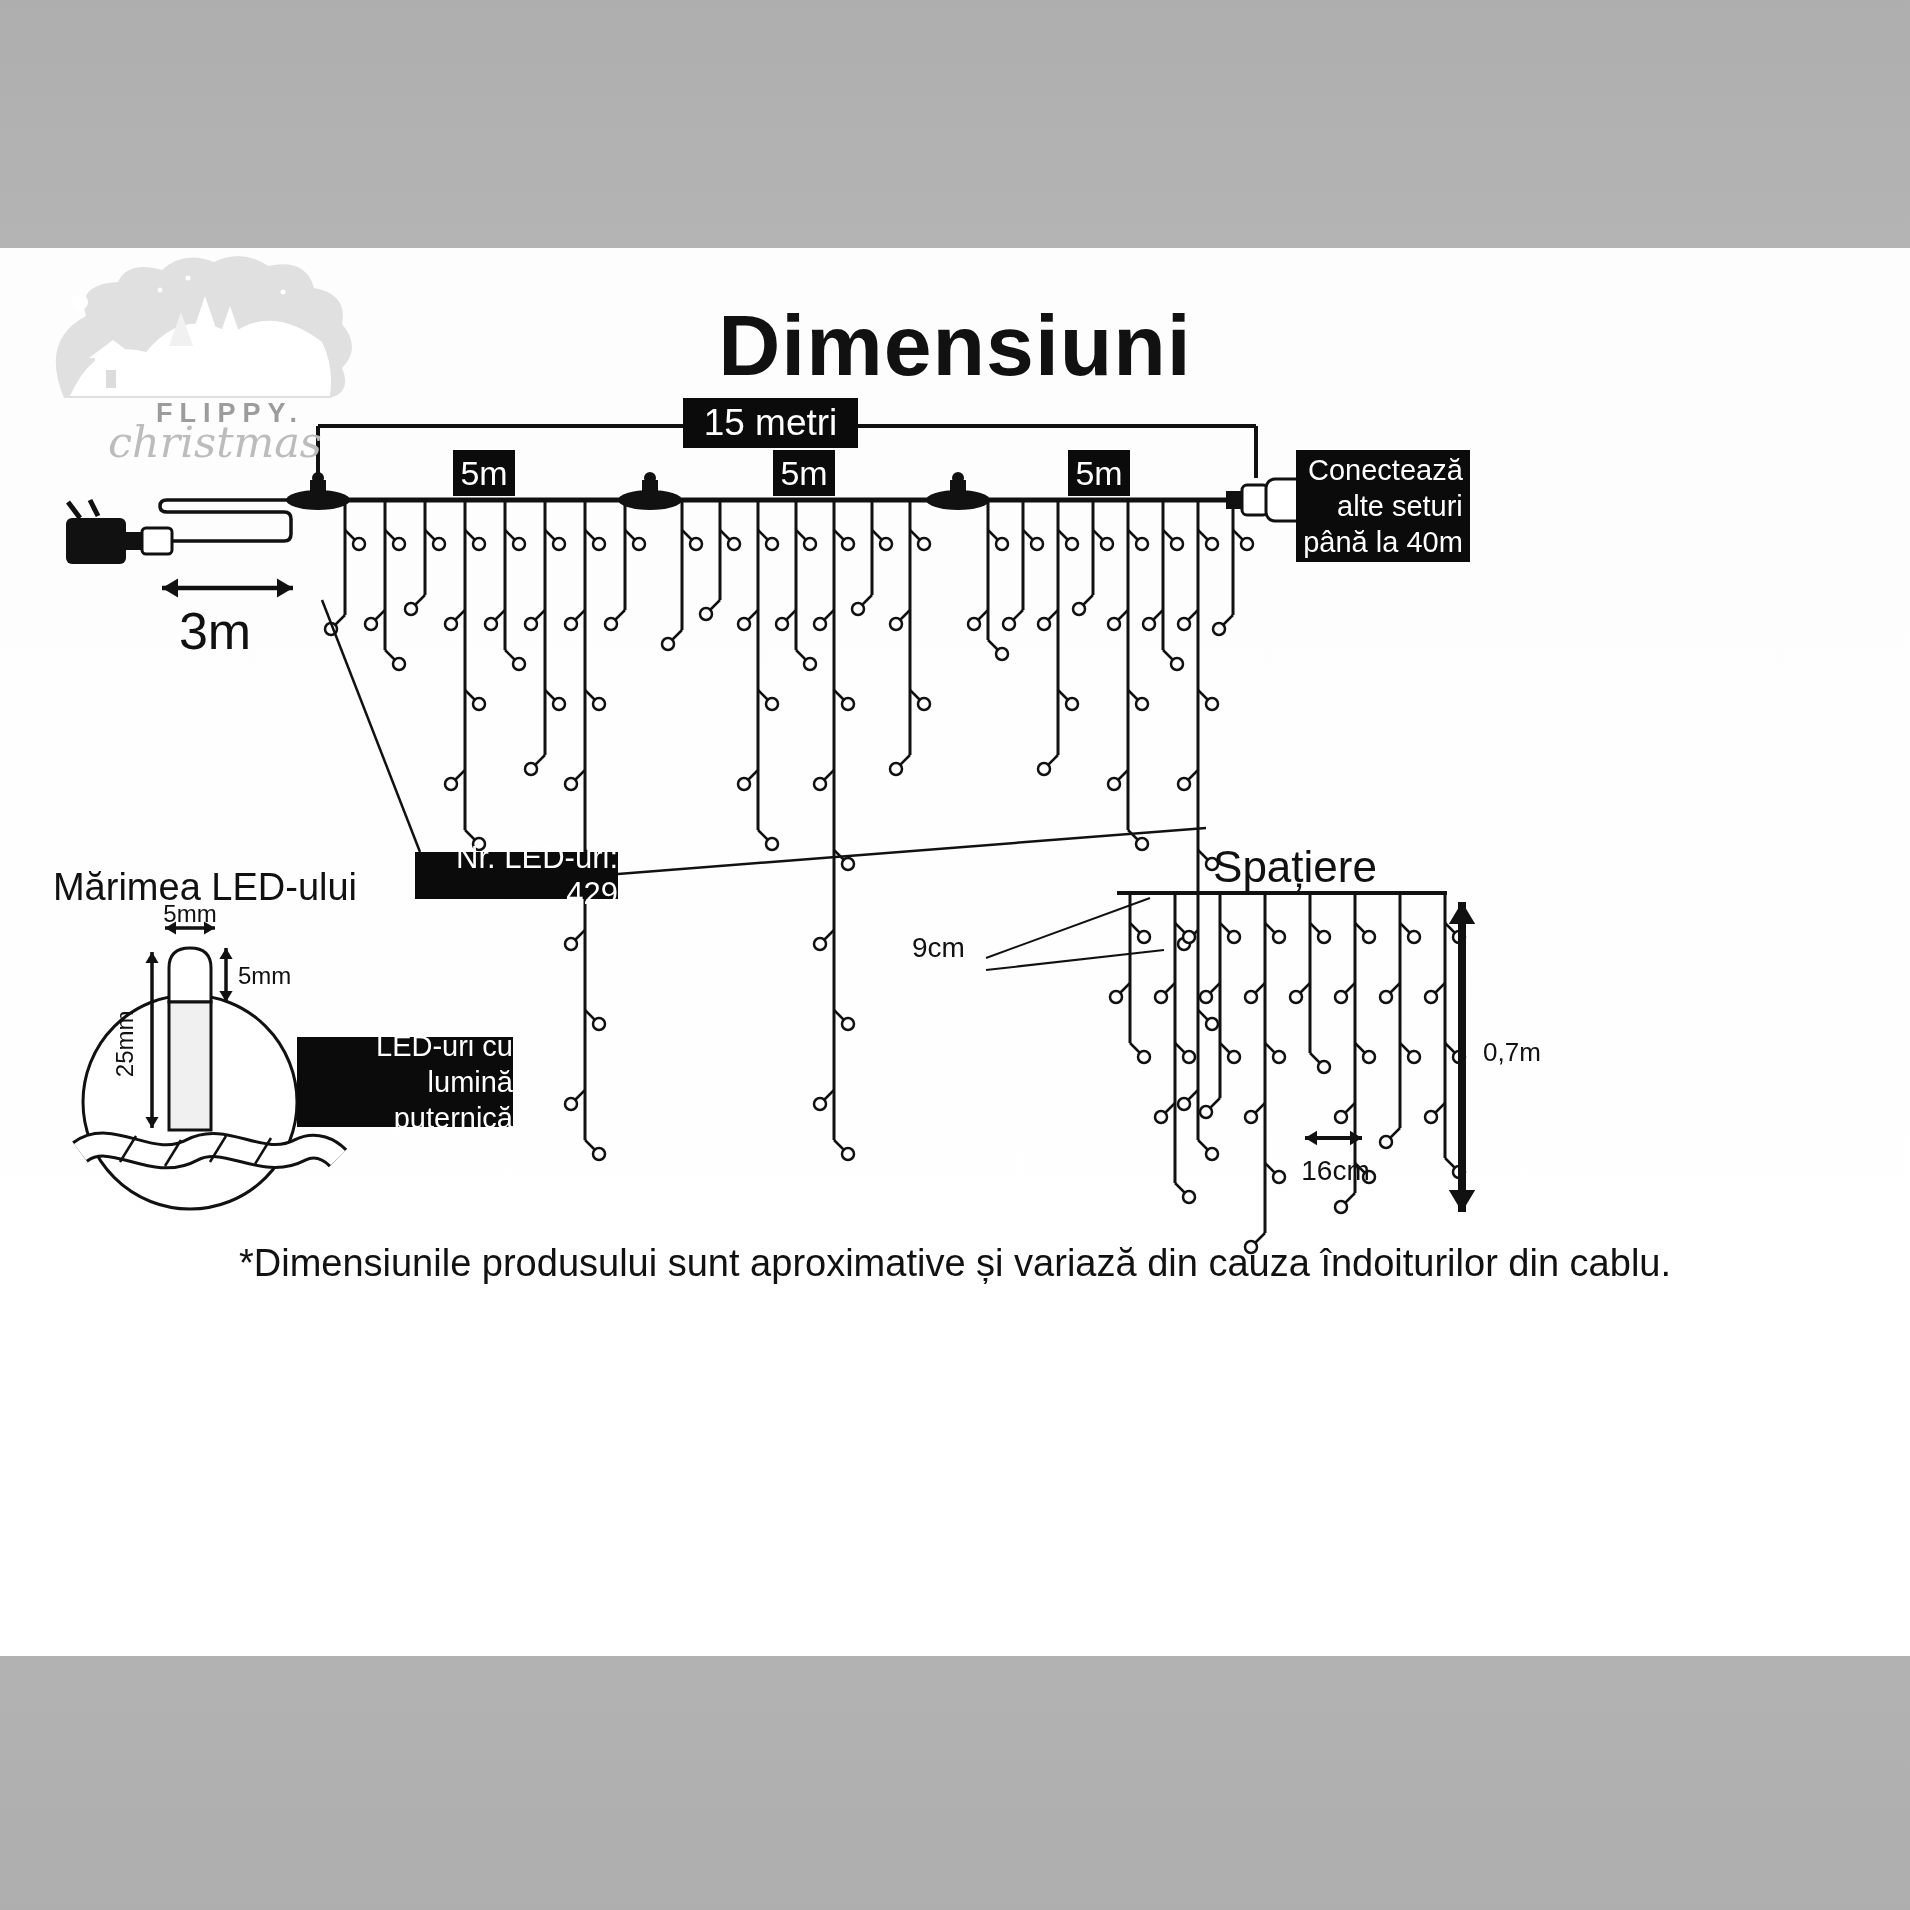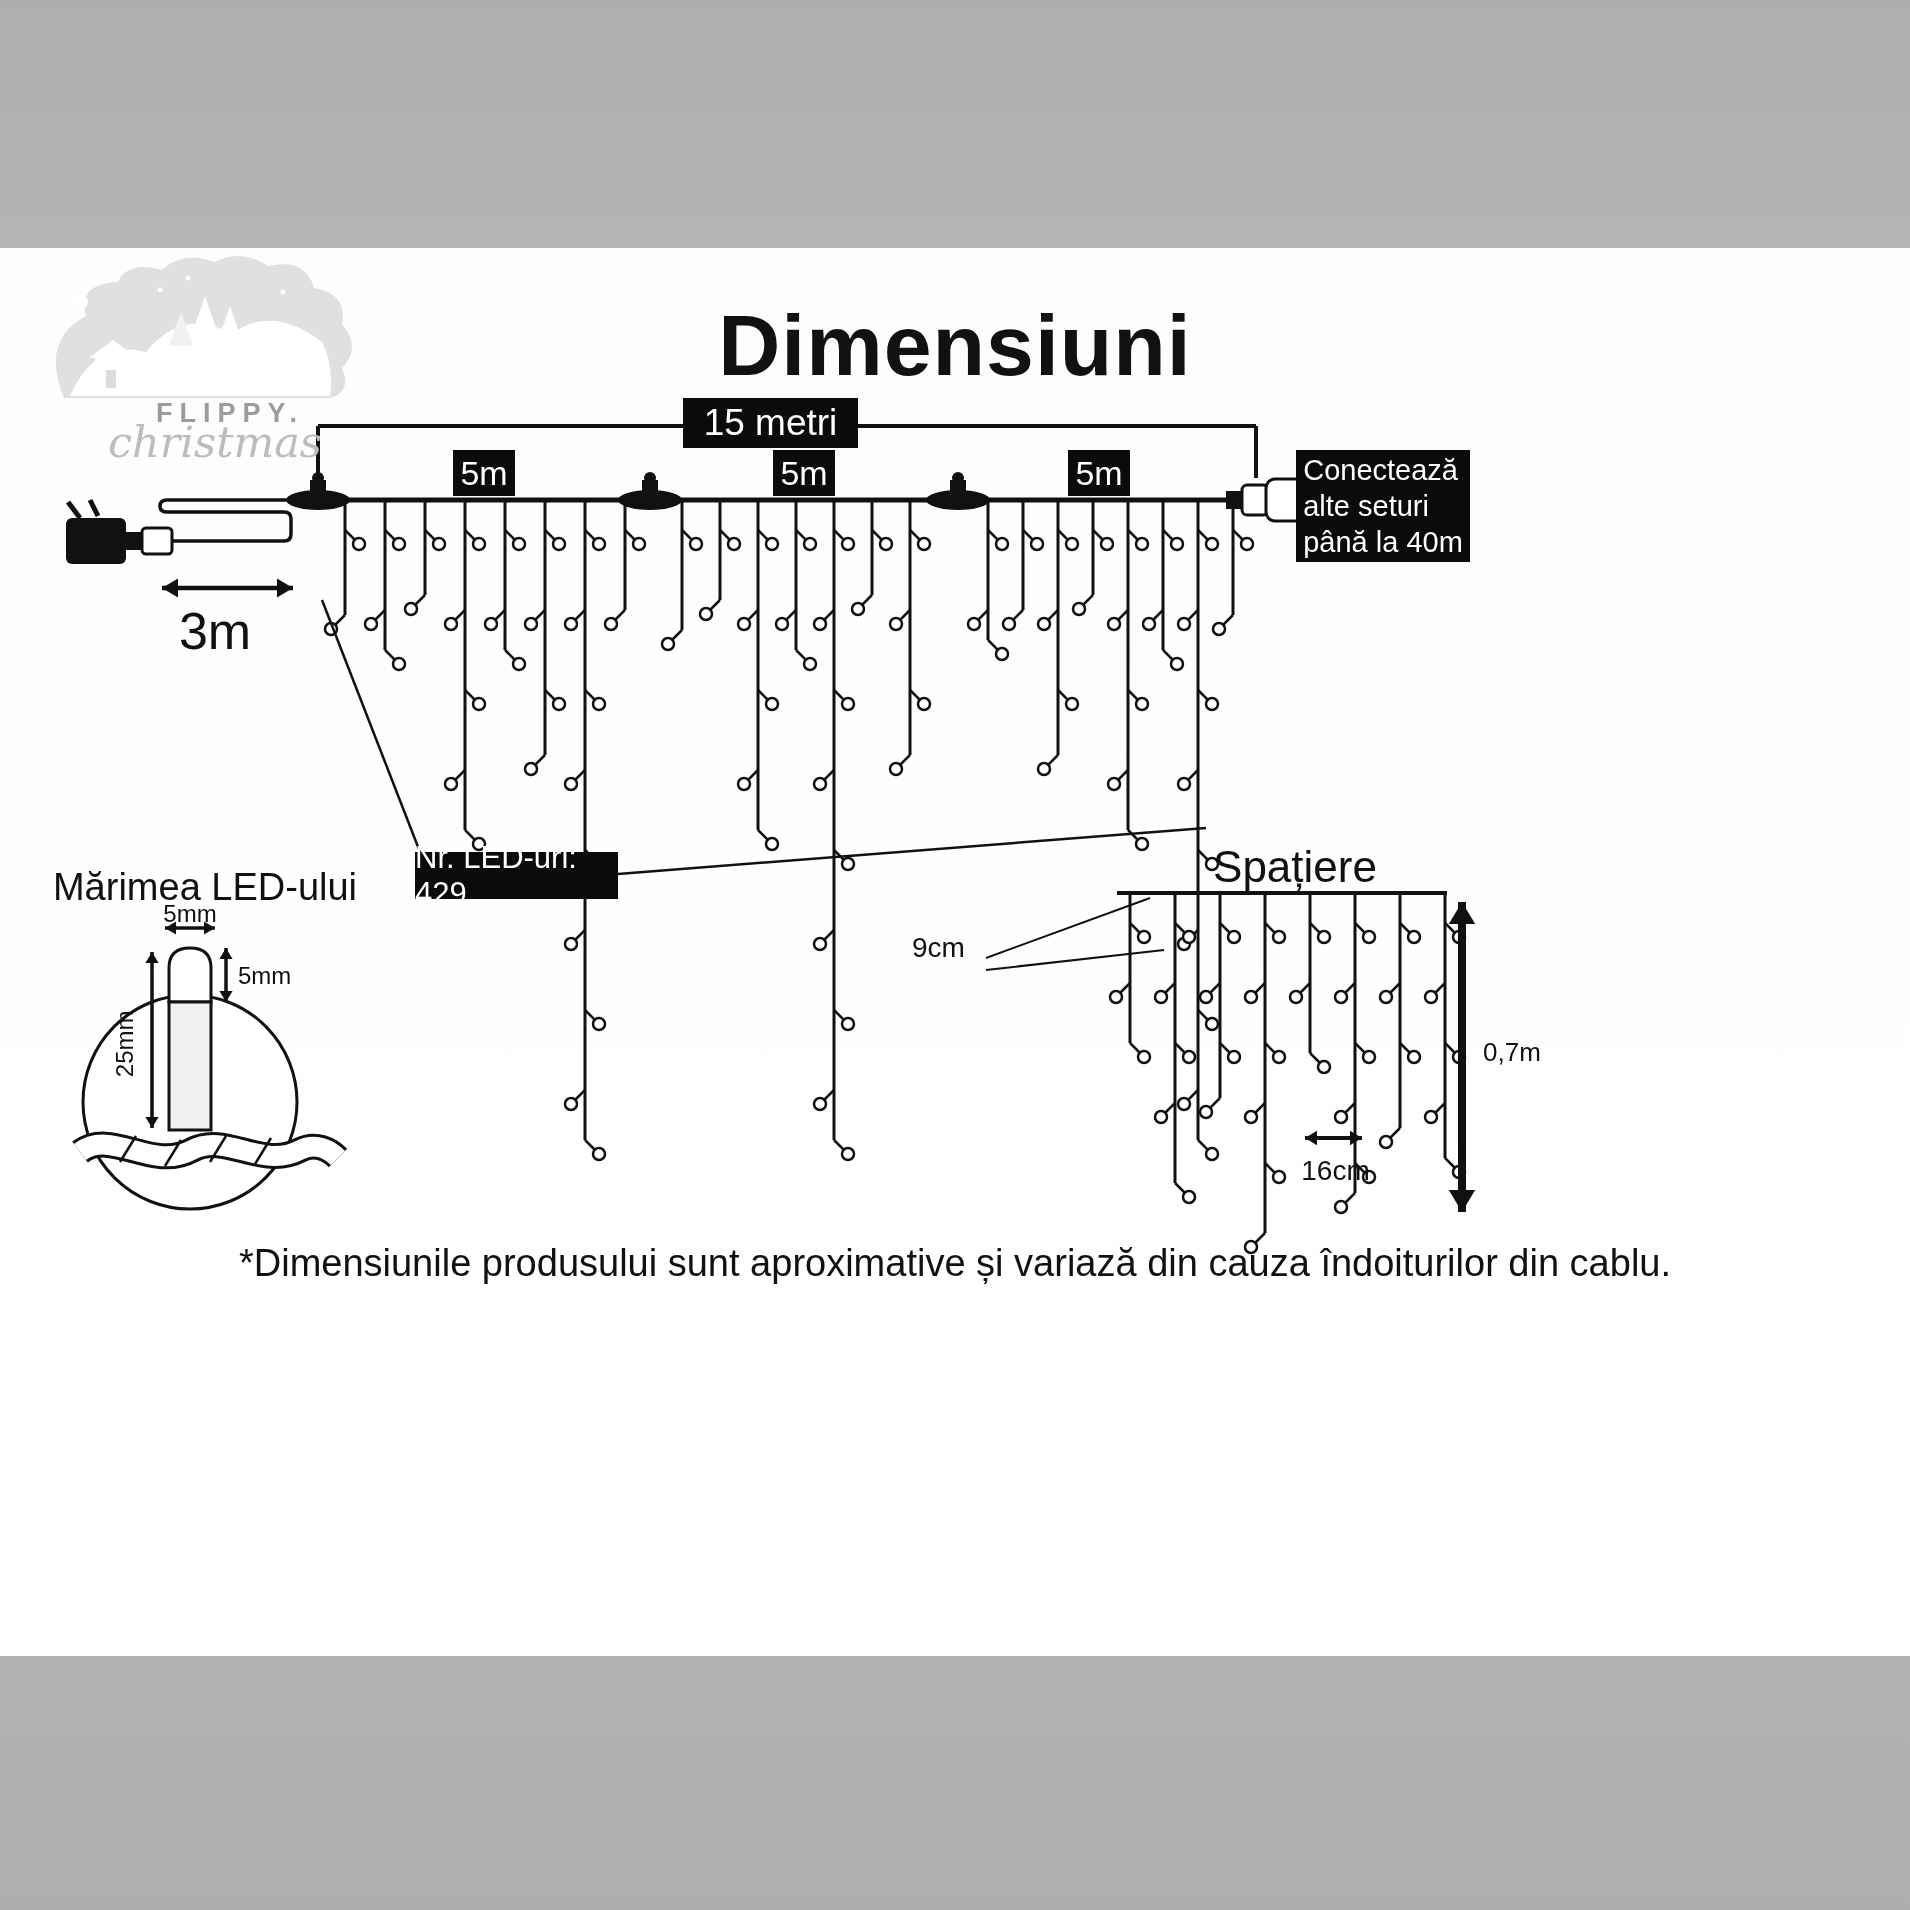--- a/index.html
+++ b/index.html
@@ -4,21 +4,21 @@
 <style>
   *{margin:0;padding:0;box-sizing:border-box}
   html,body{width:1910px;height:1910px}
   body{font-family:"Liberation Sans","DejaVu Sans",sans-serif;background:#b0b0b0}
   #page{position:relative;width:1910px;height:1910px;overflow:hidden;
         background:linear-gradient(#aeaeae 0,#b4b4b4 248px,#fdfdfd 248px,#ffffff 1656px,#b2b2b2 1656px,#aeaeae 100%)}
   #art{position:absolute;left:0;top:0;z-index:1}
   .txt{position:absolute;color:#111;z-index:2;line-height:1.15}
   .center{text-align:center}
   .blackbox{position:absolute;background:#0b0b0b;color:#fff;display:flex;align-items:center;justify-content:center;
-            text-align:left;white-space:pre-line;z-index:3}
+            text-align:right;white-space:pre-line;z-index:3}
   .title{font-size:86px;font-weight:bold;letter-spacing:1px}
   .rot{transform:rotate(-90deg)}
   .brand{color:#9c9c9c;font-weight:bold;letter-spacing:7px;font-size:27px}
   .script{color:#bcbcbc;font-family:"DejaVu Serif","Liberation Serif",serif;font-style:italic;font-size:43px}
 </style>
 </head>
 <body>
 
 <div id="page">
 
@@ -405,20 +405,22 @@
 până la 40m</div>
 
   <div class="txt center" style="left:165px;top:602px;width:100px;font-size:52px">3m</div>
 
   <div class="blackbox" style="left:415px;top:852px;width:203px;height:47px;font-size:31px">Nr. LED-uri: 429</div>
 
   <div class="txt center" style="left:50px;top:866px;width:310px;font-size:38px">Mărimea LED-ului</div>
   <div class="txt center" style="left:150px;top:900px;width:80px;font-size:24px">5mm</div>
   <div class="txt" style="left:238px;top:962px;font-size:24px">5mm</div>
   <div class="txt center rot" style="left:85px;top:1030px;width:80px;font-size:24px">25mm</div>
+  <div class="blackbox" style="left:297px;top:1037px;width:216px;height:90px;font-size:29px;line-height:36px">LED-uri cu lumină
+puternică</div>
 
   <div class="txt center" style="left:1160px;top:842px;width:270px;font-size:44px">Spațiere</div>
   <div class="txt" style="left:912px;top:932px;font-size:28px">9cm</div>
   <div class="txt center" style="left:1293px;top:1155px;width:85px;font-size:28px">16cm</div>
   <div class="txt" style="left:1483px;top:1038px;font-size:26px">0,7m</div>
 
   <div class="txt center" style="left:100px;top:1242px;width:1710px;font-size:38px">*Dimensiunile produsului sunt aproximative și variază din cauza îndoiturilor din cablu.</div>
 
 </div>
 

